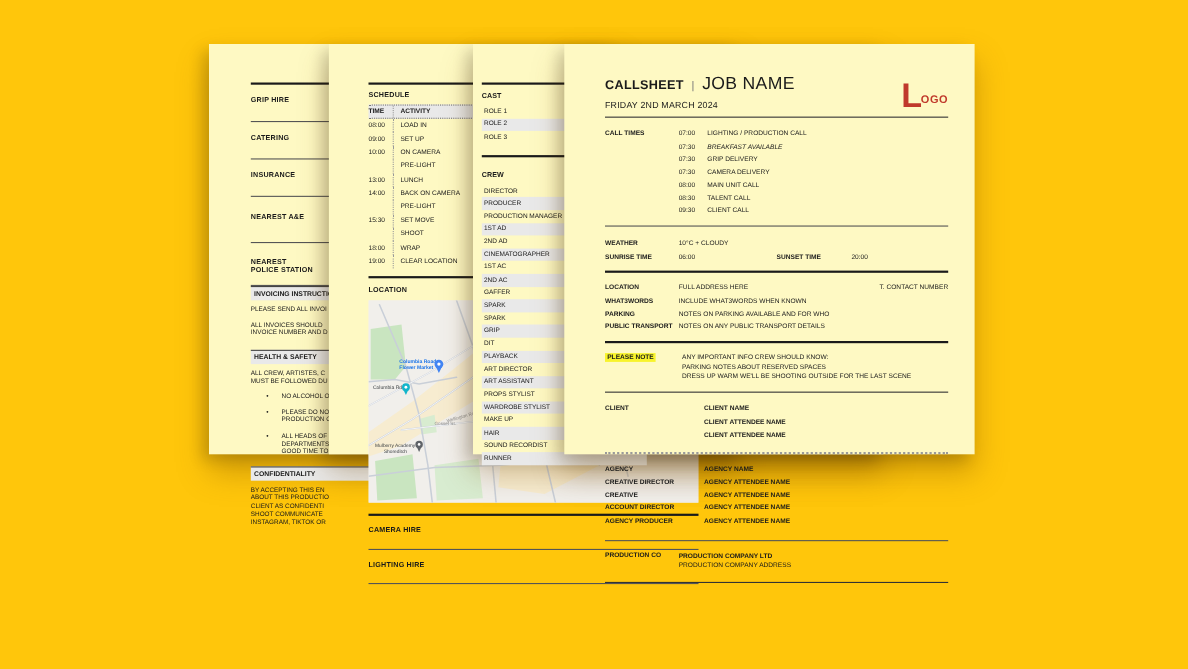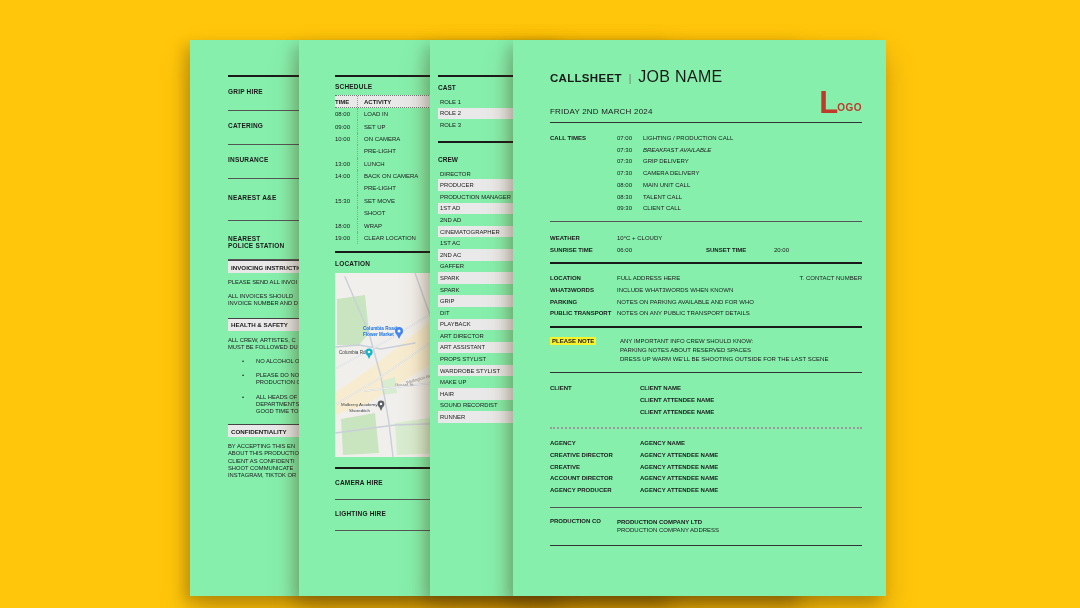--- a/index.html
+++ b/index.html
@@ -1,20 +1,20 @@
 <!DOCTYPE html>
 <html><head>
 <meta charset="utf-8">
 <style>
   * { margin:0; padding:0; box-sizing:border-box; }
   html,body { width:1080px; height:608px; overflow:hidden; }
   body { background:#ffc60b; font-family:"Liberation Sans", sans-serif; color:#1a1a1a; }
   .stage { position:relative; width:1080px; height:608px; }
 
-  .page { position:absolute; top:40px; height:556px; width:373px; background:#86efac;
+  .page { position:absolute; top:40px; height:373px; width:373px; background:#fef9c3;
           box-shadow:-6px 5px 12px rgba(0,0,0,0.15), 0 16px 26px rgba(120,75,0,0.35); }
   #page1 { left:190px; z-index:1; padding:0 20px 0 38px; }
   #page2 { left:299px; z-index:2; padding:0 20px 0 36px; }
   #page3 { left:430px; z-index:3; padding:0 20px 0 8px; }
   #page4 { left:513px; z-index:4; padding:0 24px 0 37px; }
 
   .rule-thick { border-top:2px solid #1a1a1a; }
   .rule-med   { border-top:1.5px solid #333; }
   .rule-thin  { border-top:1px solid #555; }
   .rule-dotted{ border-top:2px dotted #9a9a9a; }
@@ -55,21 +55,21 @@
   .list-row.alt { background:#e9e9e9; }
   #page3 .rule-mid { width:150px; margin:10px 0 6px; }
 
   
   .cs-header { display:flex; margin-top:28px; }
   .cs-titleblock { flex:1; }
   .cs-titleline { display:flex; align-items:baseline; }
   .cs-title { font-size:11.5px; font-weight:bold; letter-spacing:.3px; }
   .cs-sep { font-size:10px; color:#777; margin:0 7px; font-weight:300; }
   .cs-job { font-size:16px; letter-spacing:.3px; }
-  .cs-date { font-size:8px; margin-top:21px; letter-spacing:.2px; }
+  .cs-date { font-size:8px; margin-top:5px; letter-spacing:.2px; }
   .logo { color:#c0392b; display:flex; align-items:flex-end; margin-top:-4px; }
   .logo-l { font-size:31px; font-weight:900; line-height:26px; }
   .logo-rest { font-size:10px; font-weight:800; letter-spacing:.5px; margin:0 0 3px -1px; }
   .hr1 { margin-top:6px; }
 
   .g-row { display:flex; font-size:6px; line-height:11.7px; }
   .g-label { width:67px; flex:none; font-weight:bold; }
   .g-label-w { width:90px; flex:none; font-weight:bold; }
   .g-time { width:26px; flex:none; }
   .g-desc { white-space:nowrap; }

